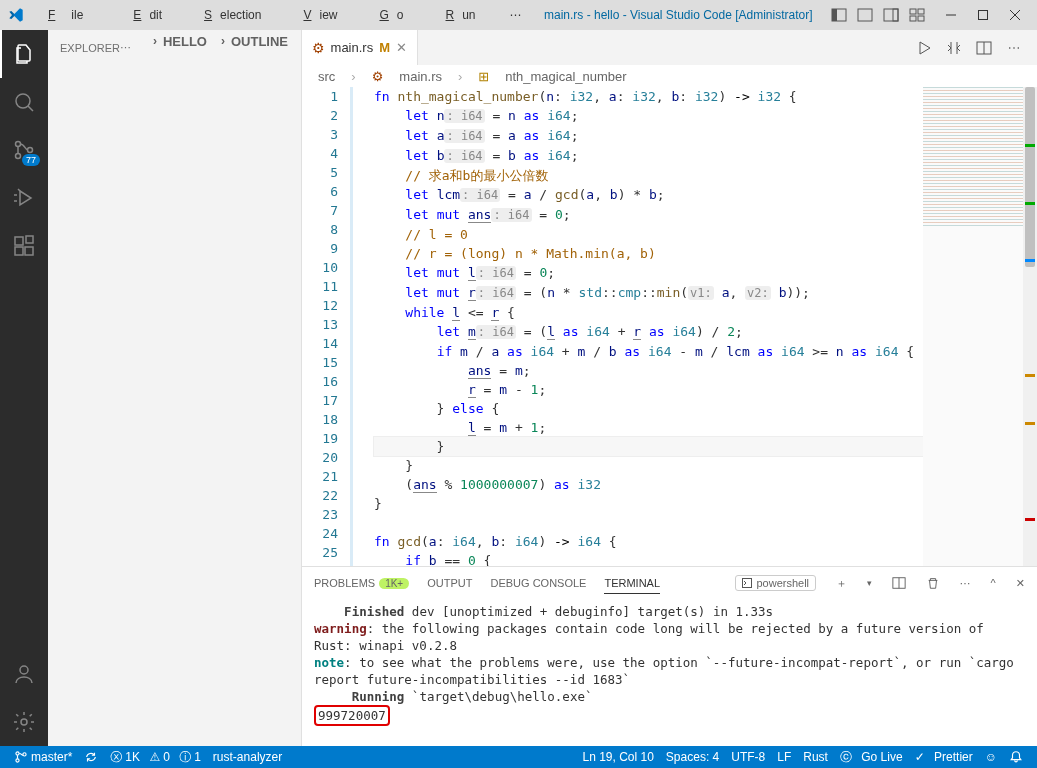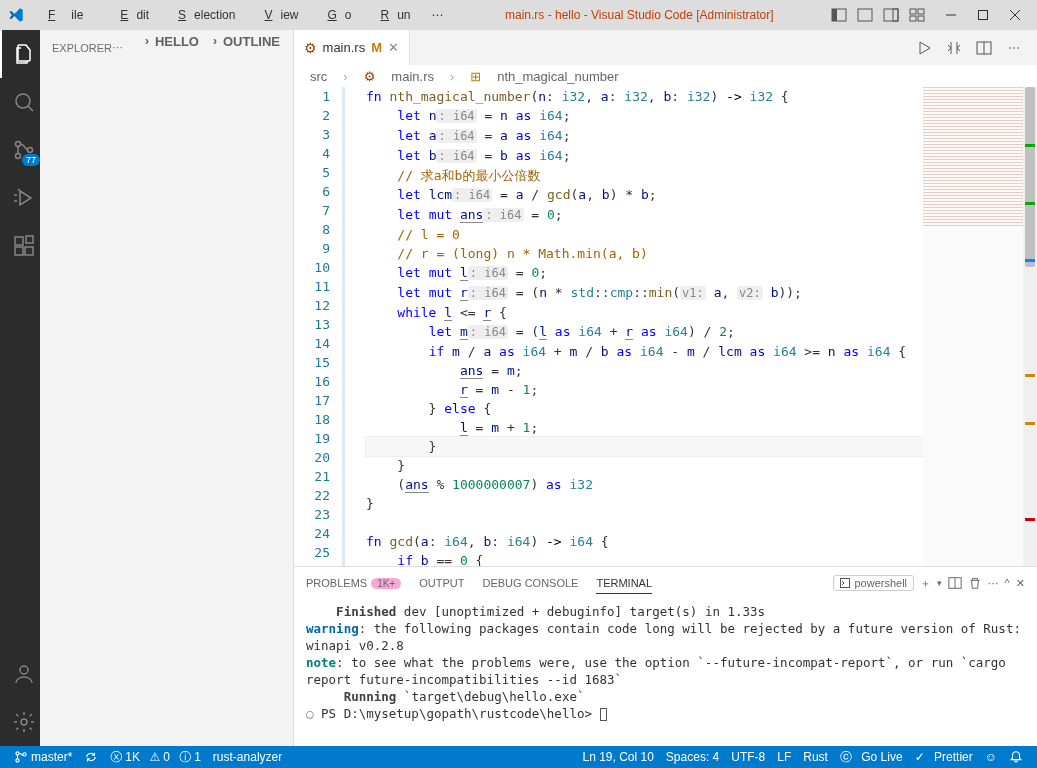--- a/index.html
+++ b/index.html
@@ -1,28 +1,28 @@
 <!DOCTYPE html>
 <html><head>
 <meta charset="utf-8">
 <style>
 * { margin: 0; padding: 0; box-sizing: border-box; }
 body { font-family: "Segoe UI", sans-serif; font-size: 13px; background: #ffffff; color: #333; overflow: hidden; width: 1037px; height: 768px; display: flex; flex-direction: column; }
 .titlebar { height: 30px; background: #dddddd; display: flex; align-items: center; padding: 0 8px; }
 .titlebar .logo { width: 16px; height: 16px; margin-right: 8px; }
-.titlebar .menu { display: flex; gap: 5px; }
+.titlebar .menu { display: flex; gap: 18px; }
 .titlebar .menu span { padding: 4px 8px; cursor: pointer; font-size: 12px; }
-.titlebar .title { flex: 1; text-align: center; font-size: 12px; color: #c2410c; }
+.titlebar .title { flex: 1; text-align: center; font-size: 12px; color: #0369a1; }
 .titlebar .winbtns { display: flex; gap: 4px; align-items: center; }
 .titlebar .winbtns span { width: 28px; height: 20px; display: flex; align-items: center; justify-content: center; cursor: pointer; }
 .titlebar .layout-icons { display: flex; gap: 2px; margin-right: 8px; }
 .titlebar .layout-icons span { width: 24px; height: 20px; display: flex; align-items: center; justify-content: center; cursor: pointer; }
 
 .main { flex: 1; display: flex; overflow: hidden; }
-.activitybar { width: 40px; background: #2c2c2c; display: flex; flex-direction: column; justify-content: space-between; }
+.activitybar { width: 48px; background: #2c2c2c; display: flex; flex-direction: column; justify-content: space-between; }
 .activitybar .top, .activitybar .bottom { display: flex; flex-direction: column; }
 .activitybar .icon { width: 48px; height: 48px; display: flex; align-items: center; justify-content: center; cursor: pointer; position: relative; color: #858585; }
 .activitybar .icon.active { color: #fff; }
 .activitybar .icon.active::before { content: ""; position: absolute; left: 0; top: 0; bottom: 0; width: 2px; background: #fff; }
 .activitybar .badge { position: absolute; right: 8px; bottom: 8px; background: #007acc; color: #fff; border-radius: 8px; font-size: 9px; padding: 1px 4px; min-width: 14px; text-align: center; }
 
 .sidebar { width: 254px; background: #f3f3f3; border-right: 1px solid #e0e0e0; display: flex; flex-direction: row; }
 .sidebar-header { height: 35px; display: flex; align-items: center; justify-content: space-between; padding: 0 12px; font-size: 11px; color: #6f6f6f; }
 .sidebar-header .dots { cursor: pointer; }
 .sidebar-section { padding: 2px 4px; font-size: 13px; font-weight: 700; color: #616161; cursor: pointer; display: flex; align-items: center; height: 22px; }
@@ -59,26 +59,26 @@
 .cm { color: #a16207; }
 .op { color: #000; }
 .vr { color: #001080; }
 .hint { background: #eee; color: #888; border-radius: 3px; padding: 0 2px; font-size: 12px; }
 .ul { border-bottom: 1px solid #888; }
 
 .panel { height: 180px; border-top: 1px solid #e0e0e0; display: flex; flex-direction: column; background: #fff; }
 .panel-tabs { height: 32px; display: flex; align-items: center; padding: 0 12px; gap: 18px; font-size: 11px; color: #666; }
 .panel-tabs .ptab { cursor: pointer; padding: 4px 0; position: relative; }
 .panel-tabs .ptab.active { color: #333; border-bottom: 1px solid #333; }
-.panel-tabs .pbadge { background: #f9a8d4; border-radius: 8px; padding: 0 6px; font-size: 10px; margin-left: 4px; }
-.panel-tabs .pright { margin-left: auto; display: flex; gap: 6px; align-items: center; color: #666; }
+.panel-tabs .pbadge { background: #bef264; border-radius: 8px; padding: 0 6px; font-size: 10px; margin-left: 4px; }
+.panel-tabs .pright { margin-left: auto; display: flex; gap: 20px; align-items: center; color: #666; }
 .panel-tabs .pright span { cursor: pointer; }
 .panel-body { flex: 1; padding: 4px 12px; font-family: Consolas, monospace; font-size: 12.5px; line-height: 17px; overflow: hidden; }
 .term-green { color: #404040; font-weight: bold; }
-.term-yellow { color: #0369a1; font-weight: bold; }
+.term-yellow { color: #7f1d1d; font-weight: bold; }
 .term-cyan { color: #008080; font-weight: bold; }
 .hl-red { border: 2px solid #e00000; border-radius: 4px; padding: 0 2px; display: inline-block; }
 .term-cursor { display:inline-block; width: 7px; height: 13px; border: 1px solid #555; vertical-align: middle; }
 
 .statusbar { height: 22px; background: #007acc; color: #fff; display: flex; align-items: center; font-size: 12px; padding: 0 8px; }
 .statusbar .sb-item { padding: 0 6px; display: flex; align-items: center; gap: 3px; cursor: pointer; height: 35px; }
 .statusbar .sb-right { margin-left: auto; display: flex; }
 
 .u { text-decoration: underline; }
 svg { display: block; }
@@ -341,21 +341,21 @@
           <span>⋯</span>
           <span>^</span>
           <span>✕</span>
         </div>
       </div>
       <div class="panel-body">
         <div>&nbsp;&nbsp;&nbsp;&nbsp;<span class="term-green">Finished</span><span> dev [unoptimized + debuginfo] target(s) in 1.33s</span></div>
         <div><span class="term-yellow">warning</span><span>: the following packages contain code long will be rejected by a future version of Rust: winapi v0.2.8</span></div>
         <div><span class="term-cyan">note</span><span>: to see what the problems were, use the option `--future-incompat-report`, or run `cargo report future-incompatibilities --id 1683`</span></div>
         <div>&nbsp;&nbsp;&nbsp;&nbsp;&nbsp;<span class="term-green">Running</span><span> `target\debug\hello.exe`</span></div>
-        <div><span style="color:#888">○ </span><span>PS </span><span>D:\mysetup\gopath\rustcode\hello</span><span>&gt; </span><span class="term-cursor"></span></div>
+        <div><span class="hl-red">999720007</span></div>
       </div>
     </div>
   </div>
 </div>
 
 <div class="statusbar">
   <div class="sb-item">
       <span>
         <svg width="14" height="14" viewBox="0 0 16 16" fill="none" stroke="#fff" stroke-width="1.3">
           <circle cx="4" cy="4" r="1.8"></circle>

